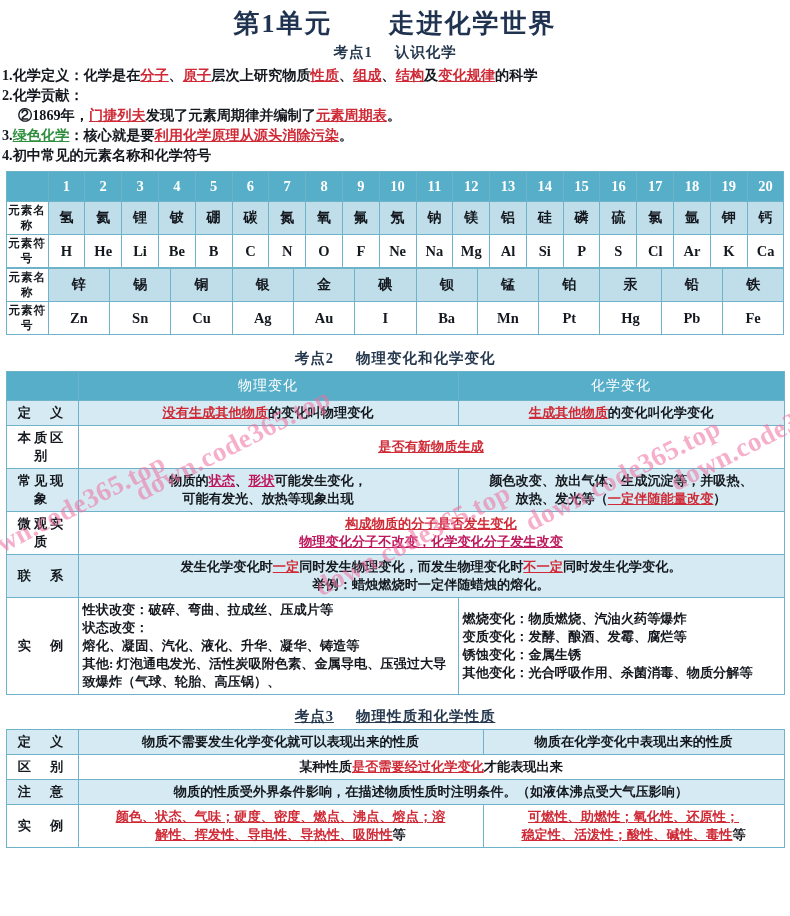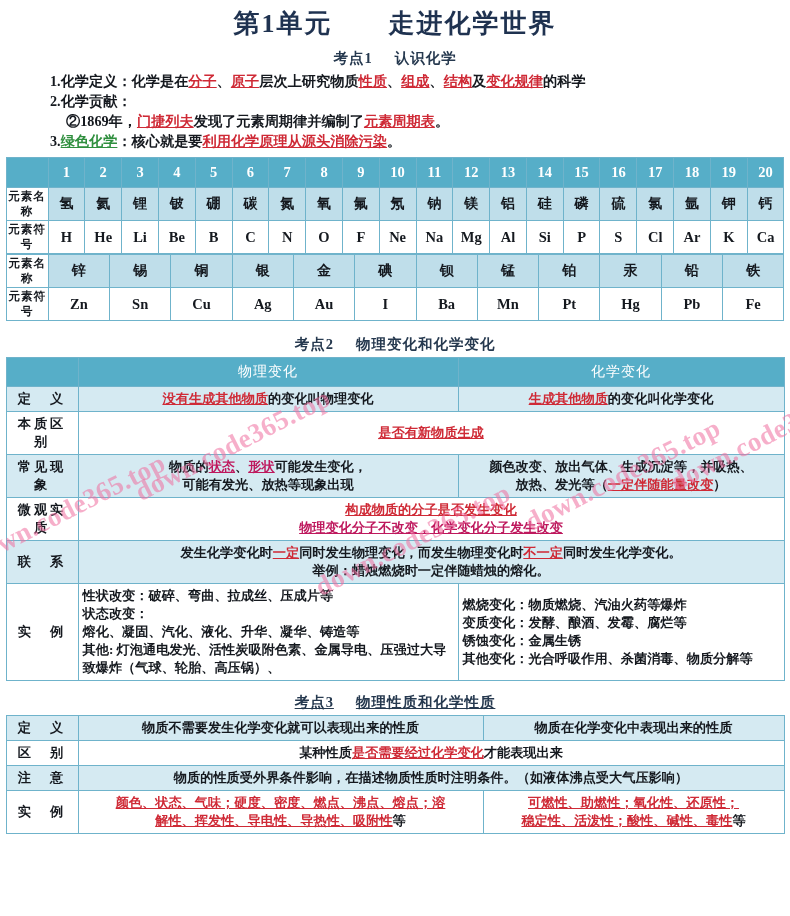--- a/index.html
+++ b/index.html
@@ -36,29 +36,29 @@
     color:#1f3250;
     letter-spacing:2px;
     padding-top:6px;
     font-family:"Liberation Serif",serif;
   }
   .kaodian{
     text-align:center;
     font-size:14.5px;
     font-weight:700;
     color:#26394f;
-    margin-top:8px;
+    margin-top:2px;
     margin-bottom:3px;
     letter-spacing:1px;
   }
   .kaodian .gap{display:inline-block;width:22px;}
 
   
   .tx{font-size:14.2px;line-height:20px;color:#15191f;font-weight:600;padding-left:2px;}
-  .tx .ln{white-space:nowrap;margin-left:48px;}
+  .tx .ln{white-space:nowrap;}
   .indent{padding-left:16px;}
   u.r{color:#cf2a36;text-decoration:underline;text-underline-offset:1px;}
   u.p{color:#7e4fa5;text-decoration:underline;text-underline-offset:1px;}
   u.g{color:#2f8f3e;text-decoration:underline;text-underline-offset:1px;}
   u.k{color:#be185d;text-underline-offset:1px;}
 
   
   table{border-collapse:collapse;width:778px;margin:0 auto;table-layout:fixed;}
   table td,table th{
     border:1px solid #6fb3cb;
@@ -112,20 +112,21 @@
     <div class="ln">
       <span>1.化学定义：化学是在</span><u class="r">分子</u><span>、</span><u class="r">原子</u><span>层次上研究物质</span><u class="r">性质</u><span>、</span><u class="r">组成</u><span>、</span><u class="r">结构</u><span>及</span><u class="r">变化规律</u><span>的科学</span>
     </div>
     <div class="ln">2.化学贡献：</div>
     <div class="ln indent">
       <span>②</span><span>1869年，</span><u class="r">门捷列夫</u><span>发现了元素周期律并编制了</span><u class="r">元素周期表</u><span>。</span>
     </div>
     <div class="ln">
       <span>3.</span><u class="g">绿色化学</u><span>：核心就是要</span><u class="r">利用化学原理从源头消除污染</u><span>。</span>
     </div>
+    <div class="ln">4.初中常见的元素名称和化学符号</div>
   </div>
 
   <div class="spacer6"></div>
 
   <table class="eltab">
     <colgroup>
       <col style="width:42px">
       <col span="20" style="width:36.8px">
     </colgroup>
     <tbody>

